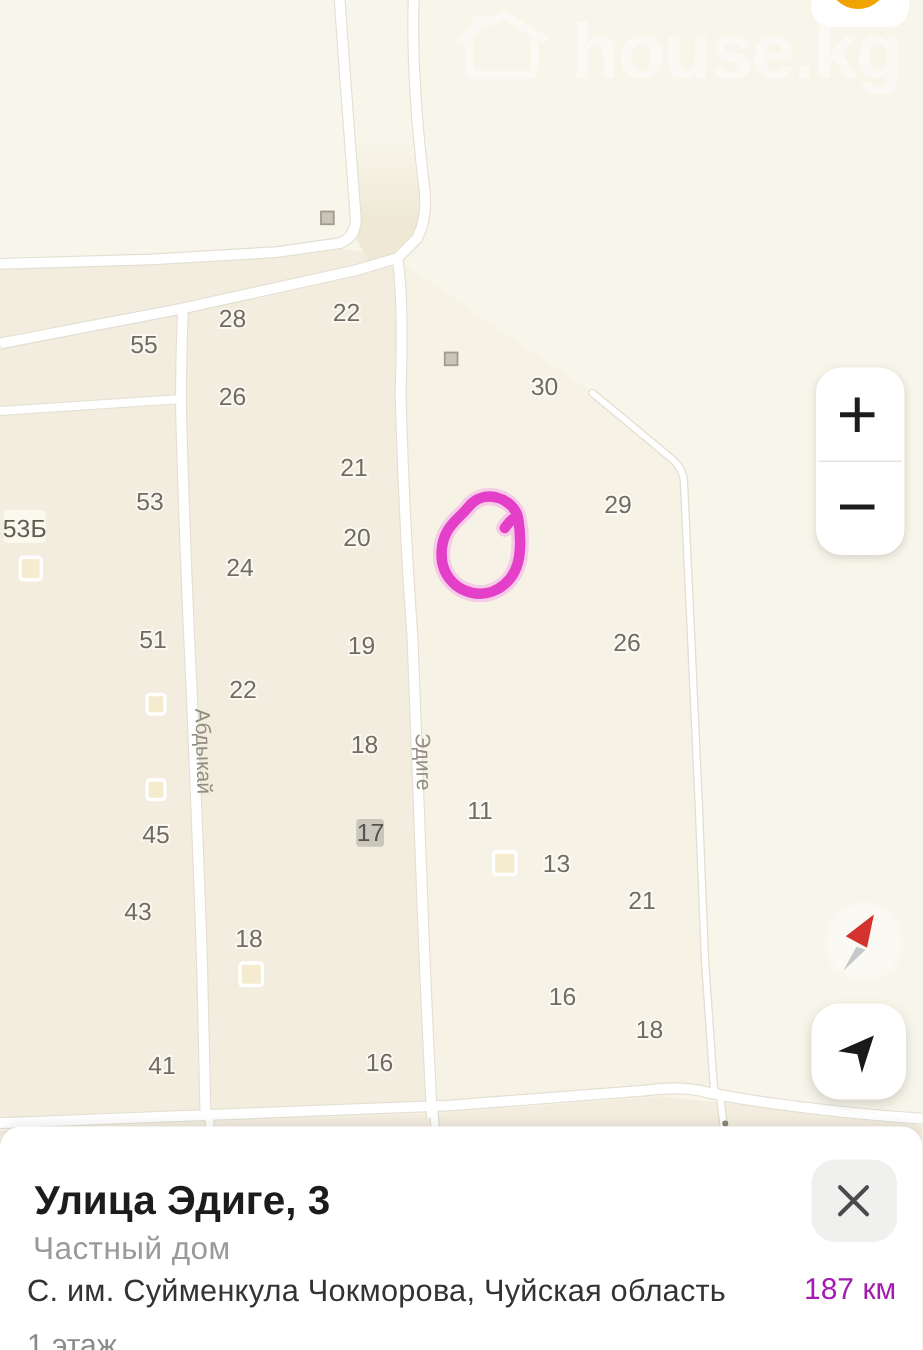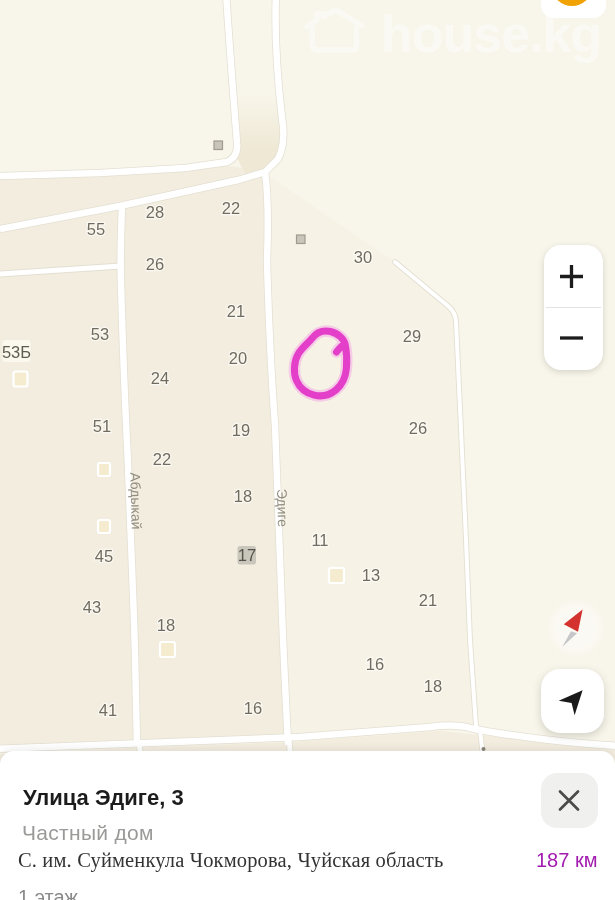--- a/index.html
+++ b/index.html
@@ -179,27 +179,27 @@
 </svg>
 
 <div class="abs" style="left:541px;top:669px;width:63px;height:64px;background:#fff;border-radius:19px;box-shadow:0 3px 8px rgba(60,60,50,0.2);"></div>
 
 <svg class="abs" style="left:541px;top:669px" width="63" height="64" viewBox="0 0 63 64">
   <polygon points="41.6,21.3 17.7,31.8 30.6,33.9 33.6,46.3" fill="#1a1a1a"></polygon>
 </svg>
 
 <div class="abs" style="left:0;top:751px;width:615px;height:149px;background:#ffffff;border-radius:14px 14px 0 0;box-shadow:0 -2px 8px rgba(0,0,0,0.08);"></div>
 
-<div class="abs" style="left:23px;top:785px;font-size:22px;font-weight:bold;color:#1c1c1c;">Улица Эдиге, 3</div>
+<div class="abs" style="left:23px;top:785px;font-size:27px;font-weight:bold;color:#1c1c1c;">Улица Эдиге, 3</div>
 
 <div class="abs" style="left:541px;top:773px;width:57px;height:55px;background:#f0f0ef;border-radius:16px;"></div>
 
 <svg class="abs" style="left:541px;top:773px" width="57" height="55" viewBox="0 0 57 55">
   <path d="M19,18.5 L37,36.5 M37,18.5 L19,36.5" stroke="#4b4b4b" stroke-width="2.7" stroke-linecap="round"></path>
 </svg>
 
 <div class="abs" style="left:22px;top:821px;font-size:21px;color:#9a9a98;letter-spacing:0.3px;">Частный дом</div>
 
-<div class="abs" style="left:18px;top:849px;font-size:20.5px;color:#333333;letter-spacing:0.15px;font-family:Liberation Serif, serif;">С. им. Суйменкула Чокморова, Чуйская область</div>
+<div class="abs" style="left:18px;top:849px;font-size:20.5px;color:#333333;letter-spacing:0.15px;">С. им. Суйменкула Чокморова, Чуйская область</div>
 
 <div class="abs" style="left:536px;top:849px;font-size:20px;color:#a21caf;">187 км</div>
 
 <div class="abs" style="left:18px;top:886px;font-size:20px;color:#8a8a8a;">1 этаж</div>
 
 </body></html>

